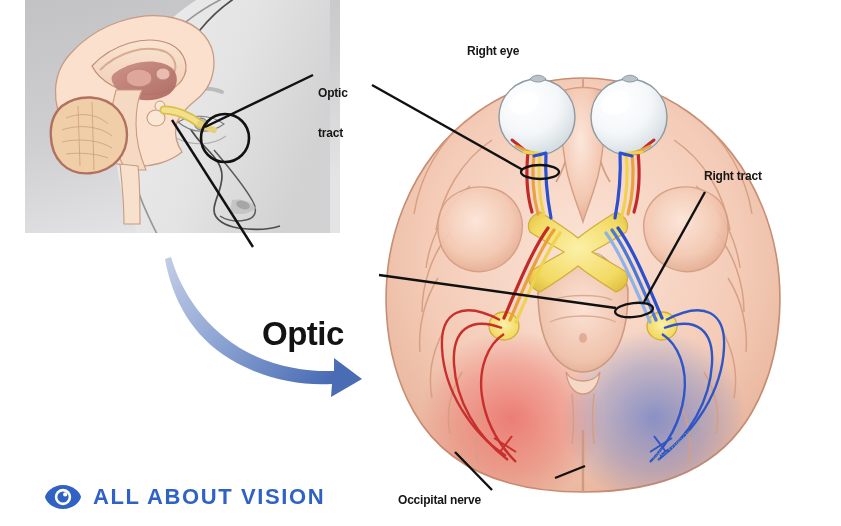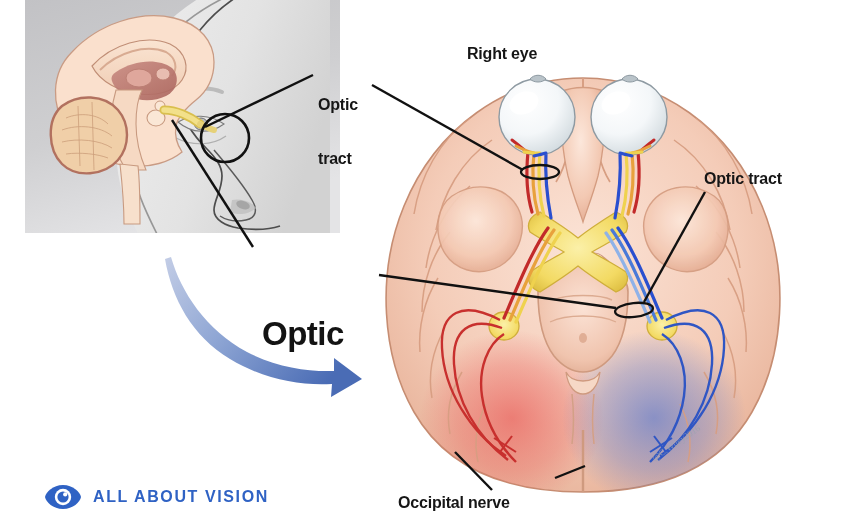--- a/index.html
+++ b/index.html
@@ -15,39 +15,39 @@
   svg.layer{position:absolute;left:0;top:0;width:841px;height:526px;}
 
   .lbl{
     position:absolute;
     font-family:"Liberation Sans", sans-serif;
     color:#161616;
     white-space:pre;
     line-height:1.12;
     letter-spacing:-0.2px;
   }
-  .lbl-sm{font-size:16px;font-weight:bold;}
+  .lbl-sm{font-size:12px;font-weight:bold;}
   .title-chiasm{
     position:absolute;
     font-family:"Liberation Sans", sans-serif;
     font-weight:bold;
     font-size:33px;
     color:#131313;
     line-height:1.02;
     letter-spacing:-0.5px;
     white-space:pre;
   }
   .logo-wrap{
     position:absolute;
     display:flex;align-items:center;gap:11px;
   }
   .logo-text{
     font-family:"Liberation Sans", sans-serif;
     font-weight:bold;
-    font-size:16px;
+    font-size:22px;
     letter-spacing:1.6px;
     color:#2f62c4;
     white-space:pre;
   }
   .sig{
     position:absolute;
     font-family:"Liberation Serif", serif;
     font-size:9px;
     color:#9aa3ad;
     transform:rotate(-34deg);
@@ -380,21 +380,21 @@
     </g>
   </svg>
 
   <div class="lbl lbl-sm" style="left:318px; top:60px;">
     <div>Optic</div>
     <div>tract</div>
   </div>
 
   <div class="lbl lbl-sm" style="left:467px; top:45px;">Right eye</div>
 
-  <div class="lbl lbl-sm" style="left:704px; top:170px;">Optic tract</div>
+  <div class="lbl lbl-sm" style="left:704px; top:170px;">Right tract</div>
 
   <div class="lbl lbl-sm" style="left:398px; top:494px;">Occipital nerve</div>
 
   <div class="title-chiasm" style="left:262px; top:250px;">
     <div>Optic</div>
   </div>
 
   <div class="sig" style="left:648px; top:438px;">@C.Wiley2016</div>
 
   <div class="logo-wrap" style="left:44px; top:484px;">

